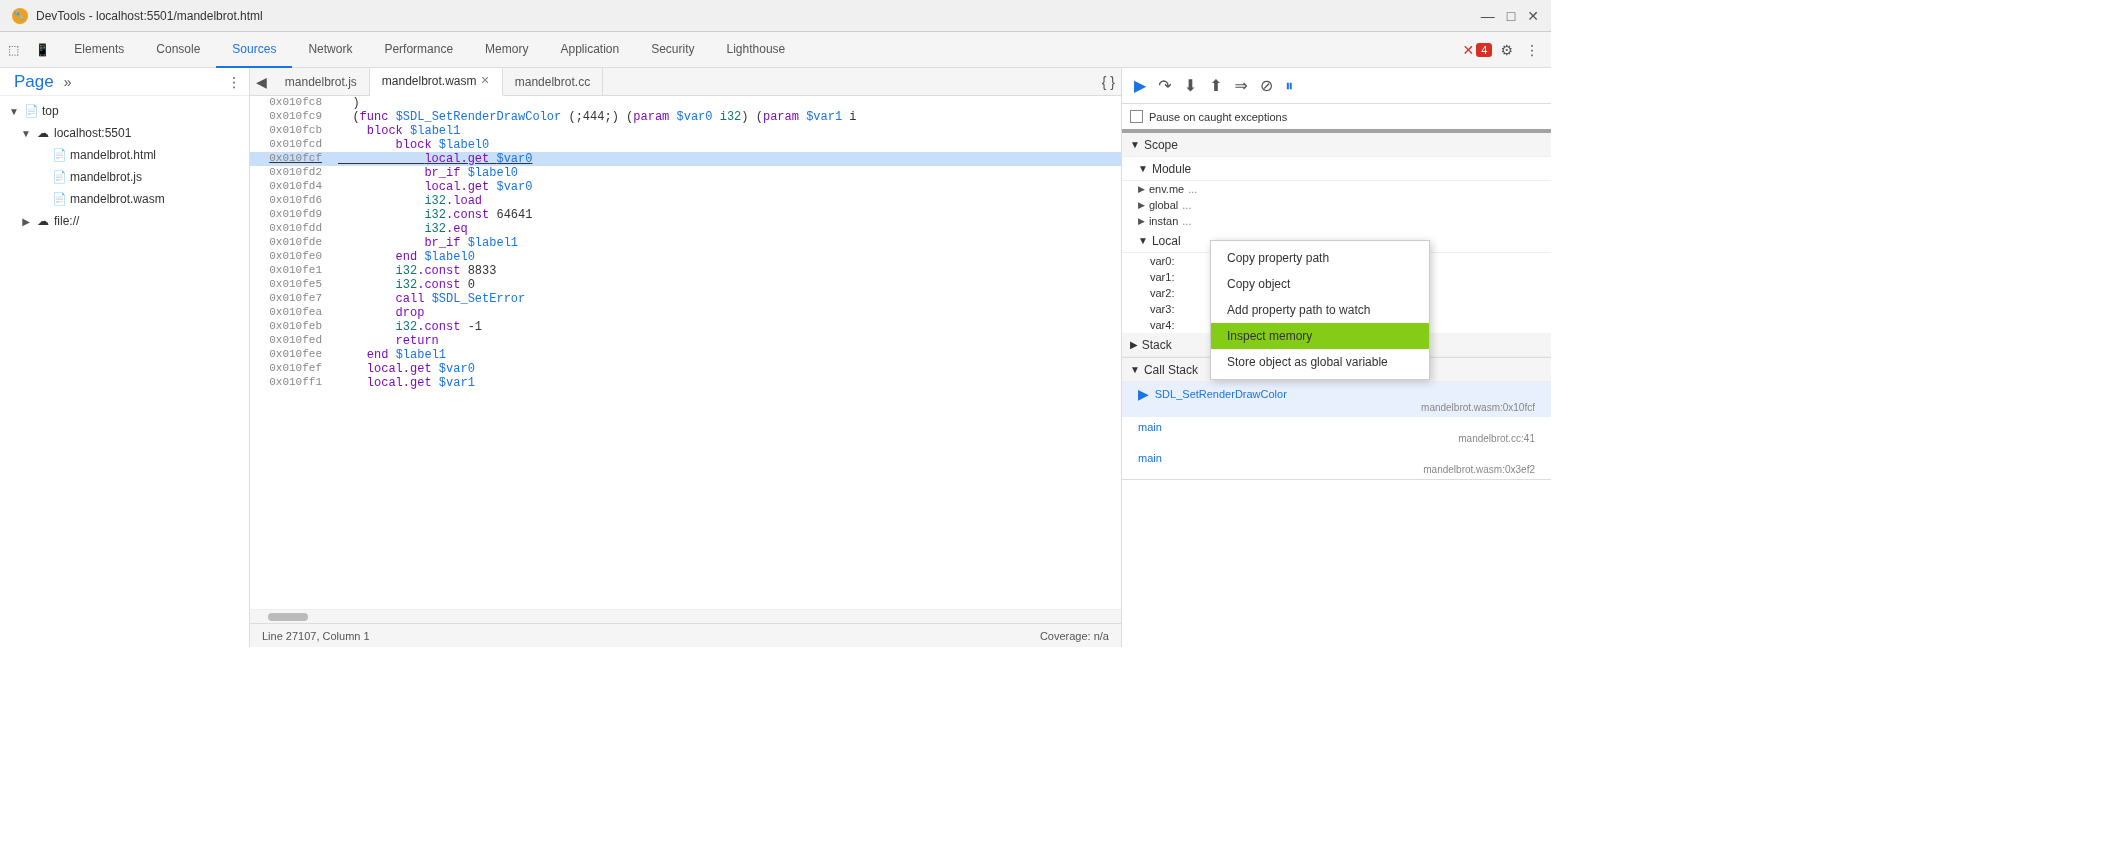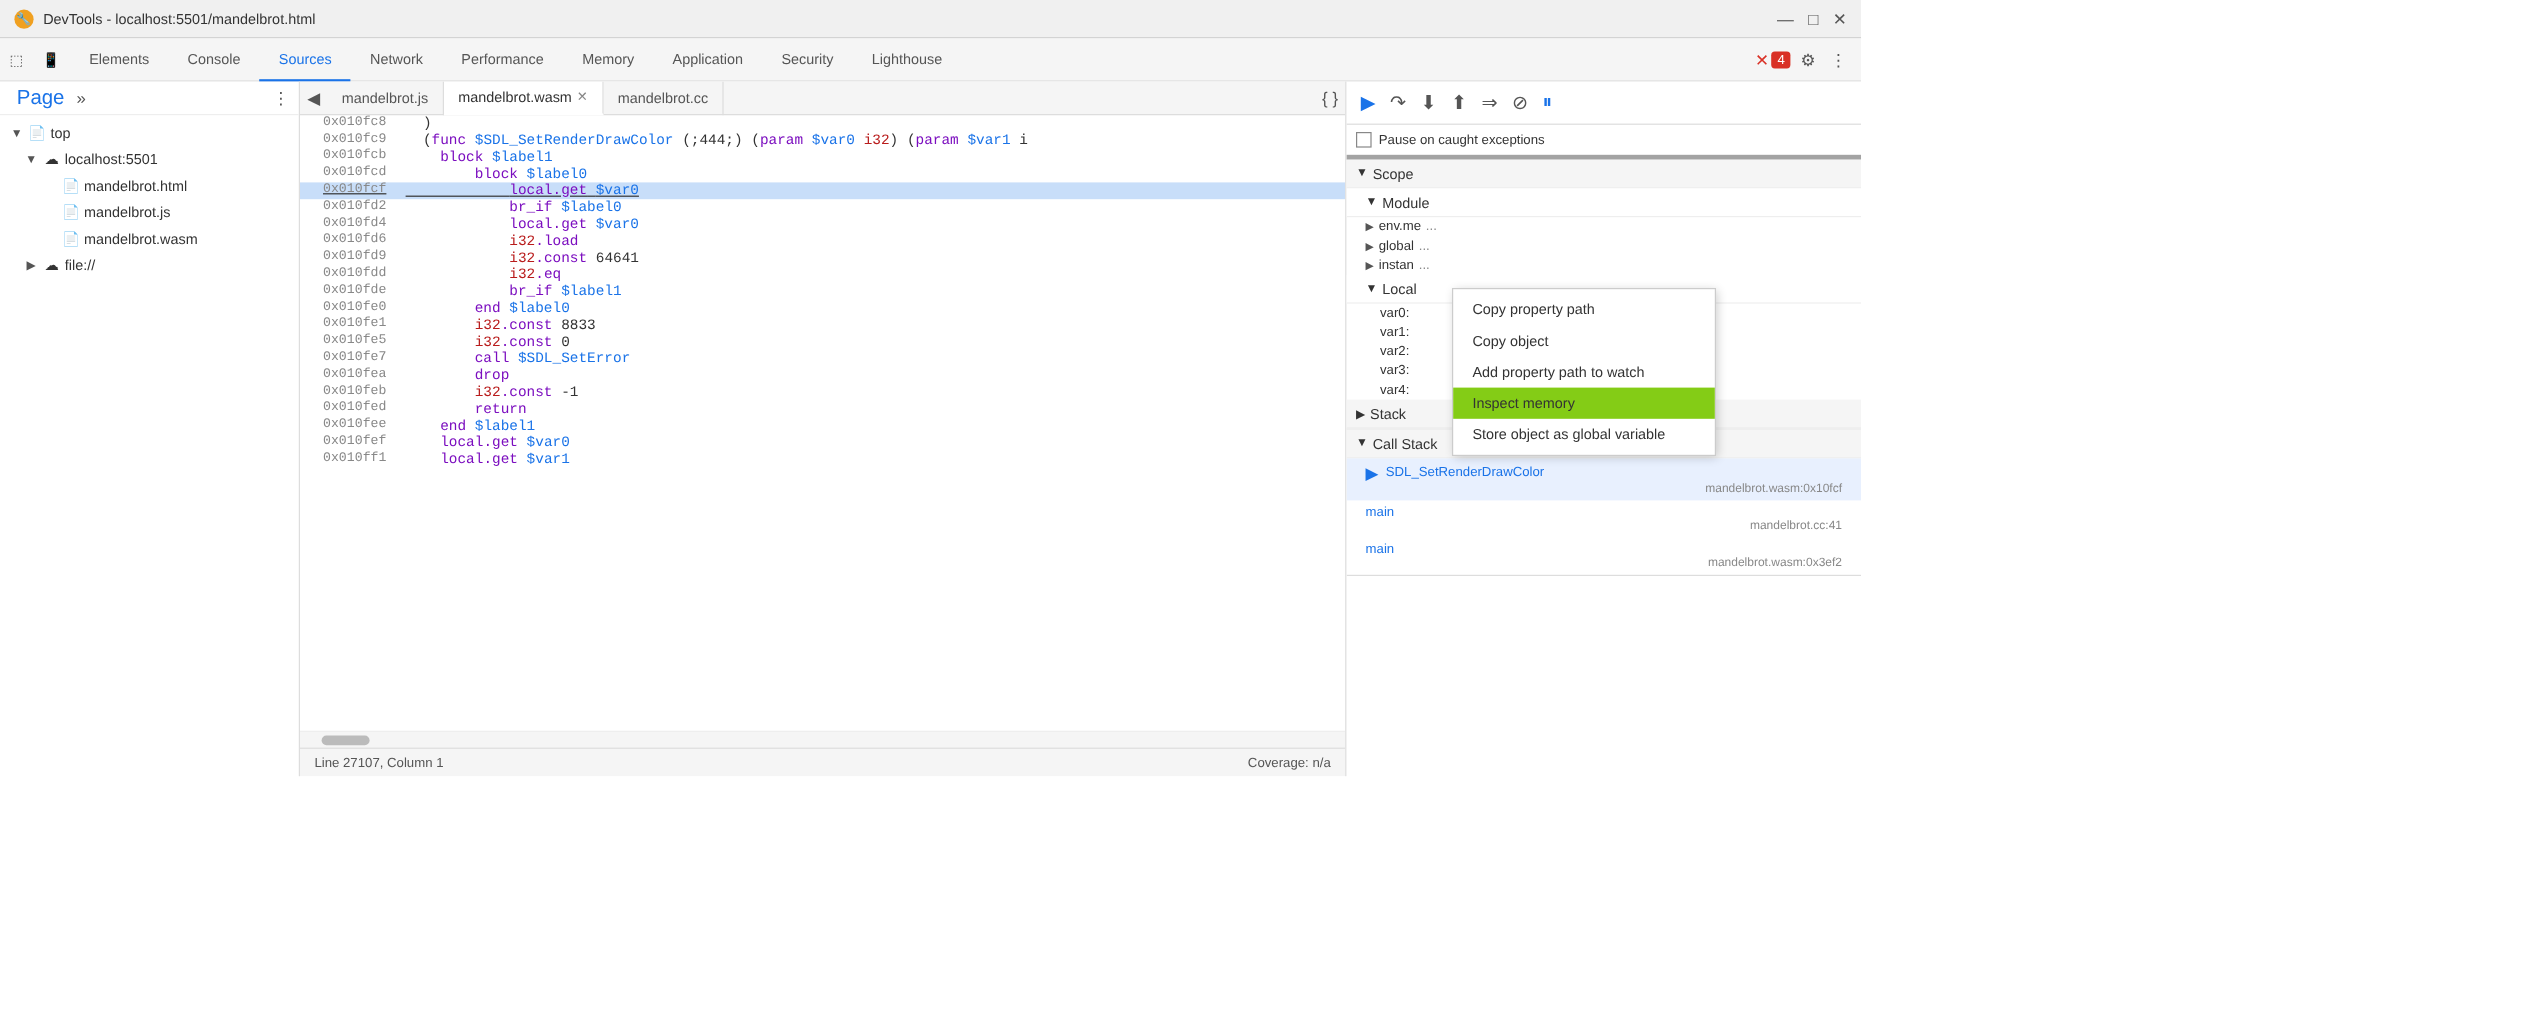--- a/index.html
+++ b/index.html
@@ -80,21 +80,21 @@
     .source-content { flex: 1; overflow: auto; font-family: 'Consolas', 'Courier New', monospace; font-size: 12px; }
     .code-row { display: flex; align-items: flex-start; }
     .code-row.highlighted { background: #c8def9; text-decoration: underline; }
     .line-addr {
       width: 80px; padding: 0 8px; color: #888; user-select: none;
       font-size: 11px; flex-shrink: 0; text-align: right;
     }
     .line-code { flex: 1; padding: 0 8px; white-space: pre; color: #333; }
     .kw-purple { color: #7b0dbf; }
     .kw-blue { color: #1a73e8; }
-    .kw-green { color: #b91c1c; margin-top: 48px; }
+    .kw-green { color: #0f766e; margin-top: 48px; }
 
     .source-footer {
       display: flex; align-items: center; justify-content: space-between;
       padding: 0 12px; height: 24px; background: #f5f5f5;
       border-top: 1px solid #ddd; font-size: 11px; color: #555;
     }
     .source-scrollbar-h {
       display: flex; align-items: center; height: 14px; background: #f5f5f5;
       border-top: 1px solid #eee; padding: 2px 8px;
     }

